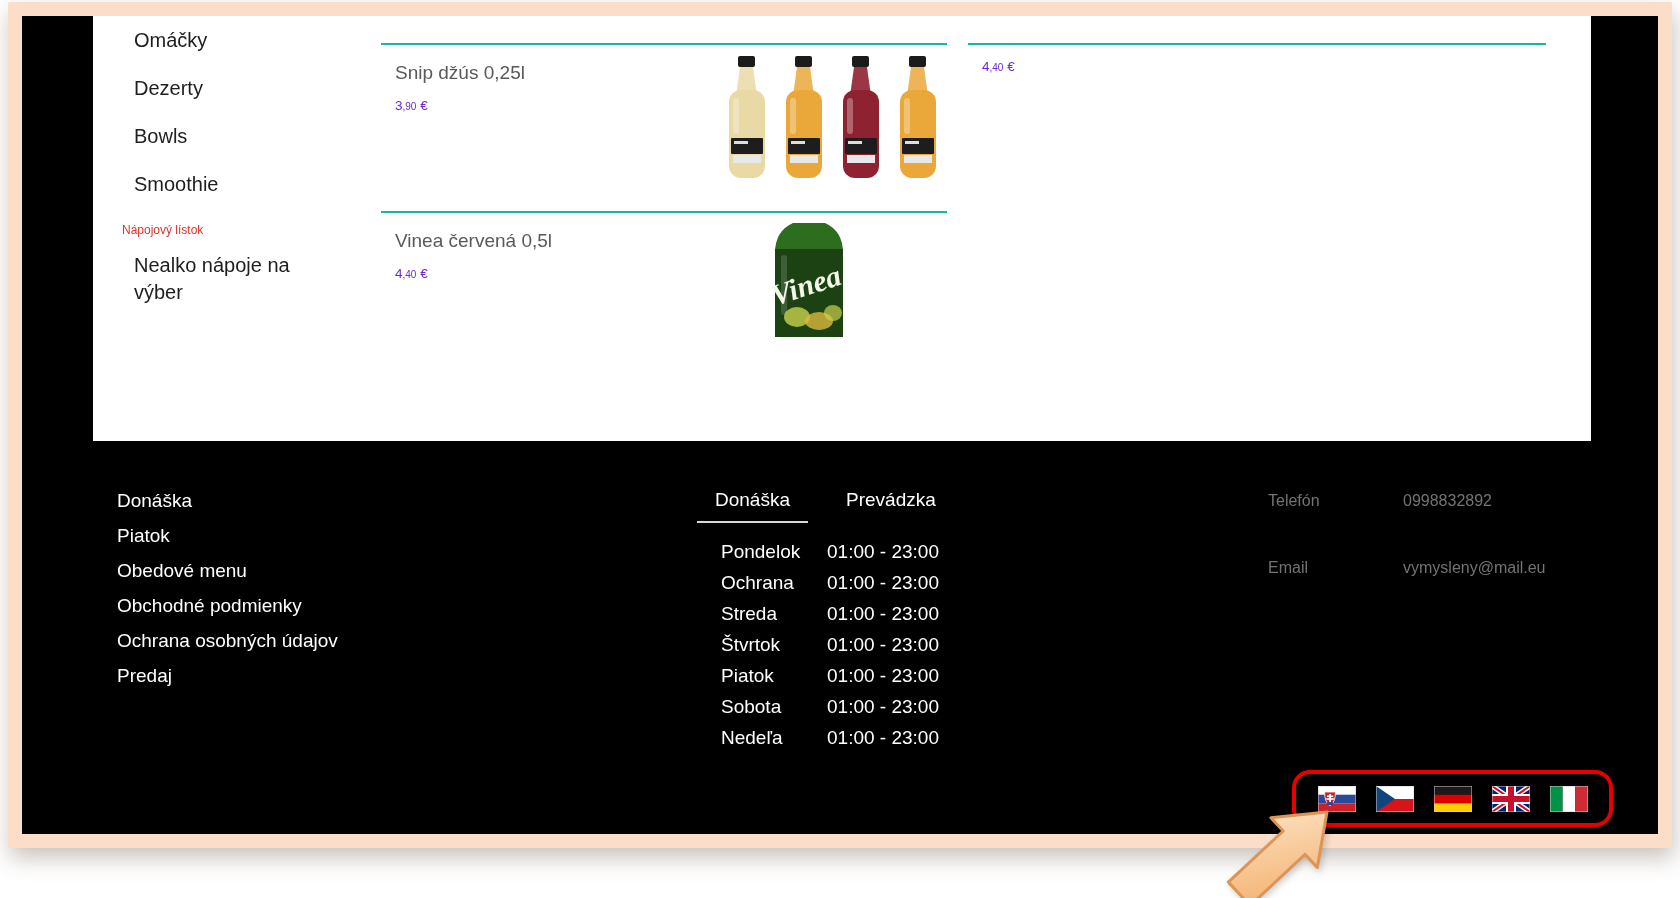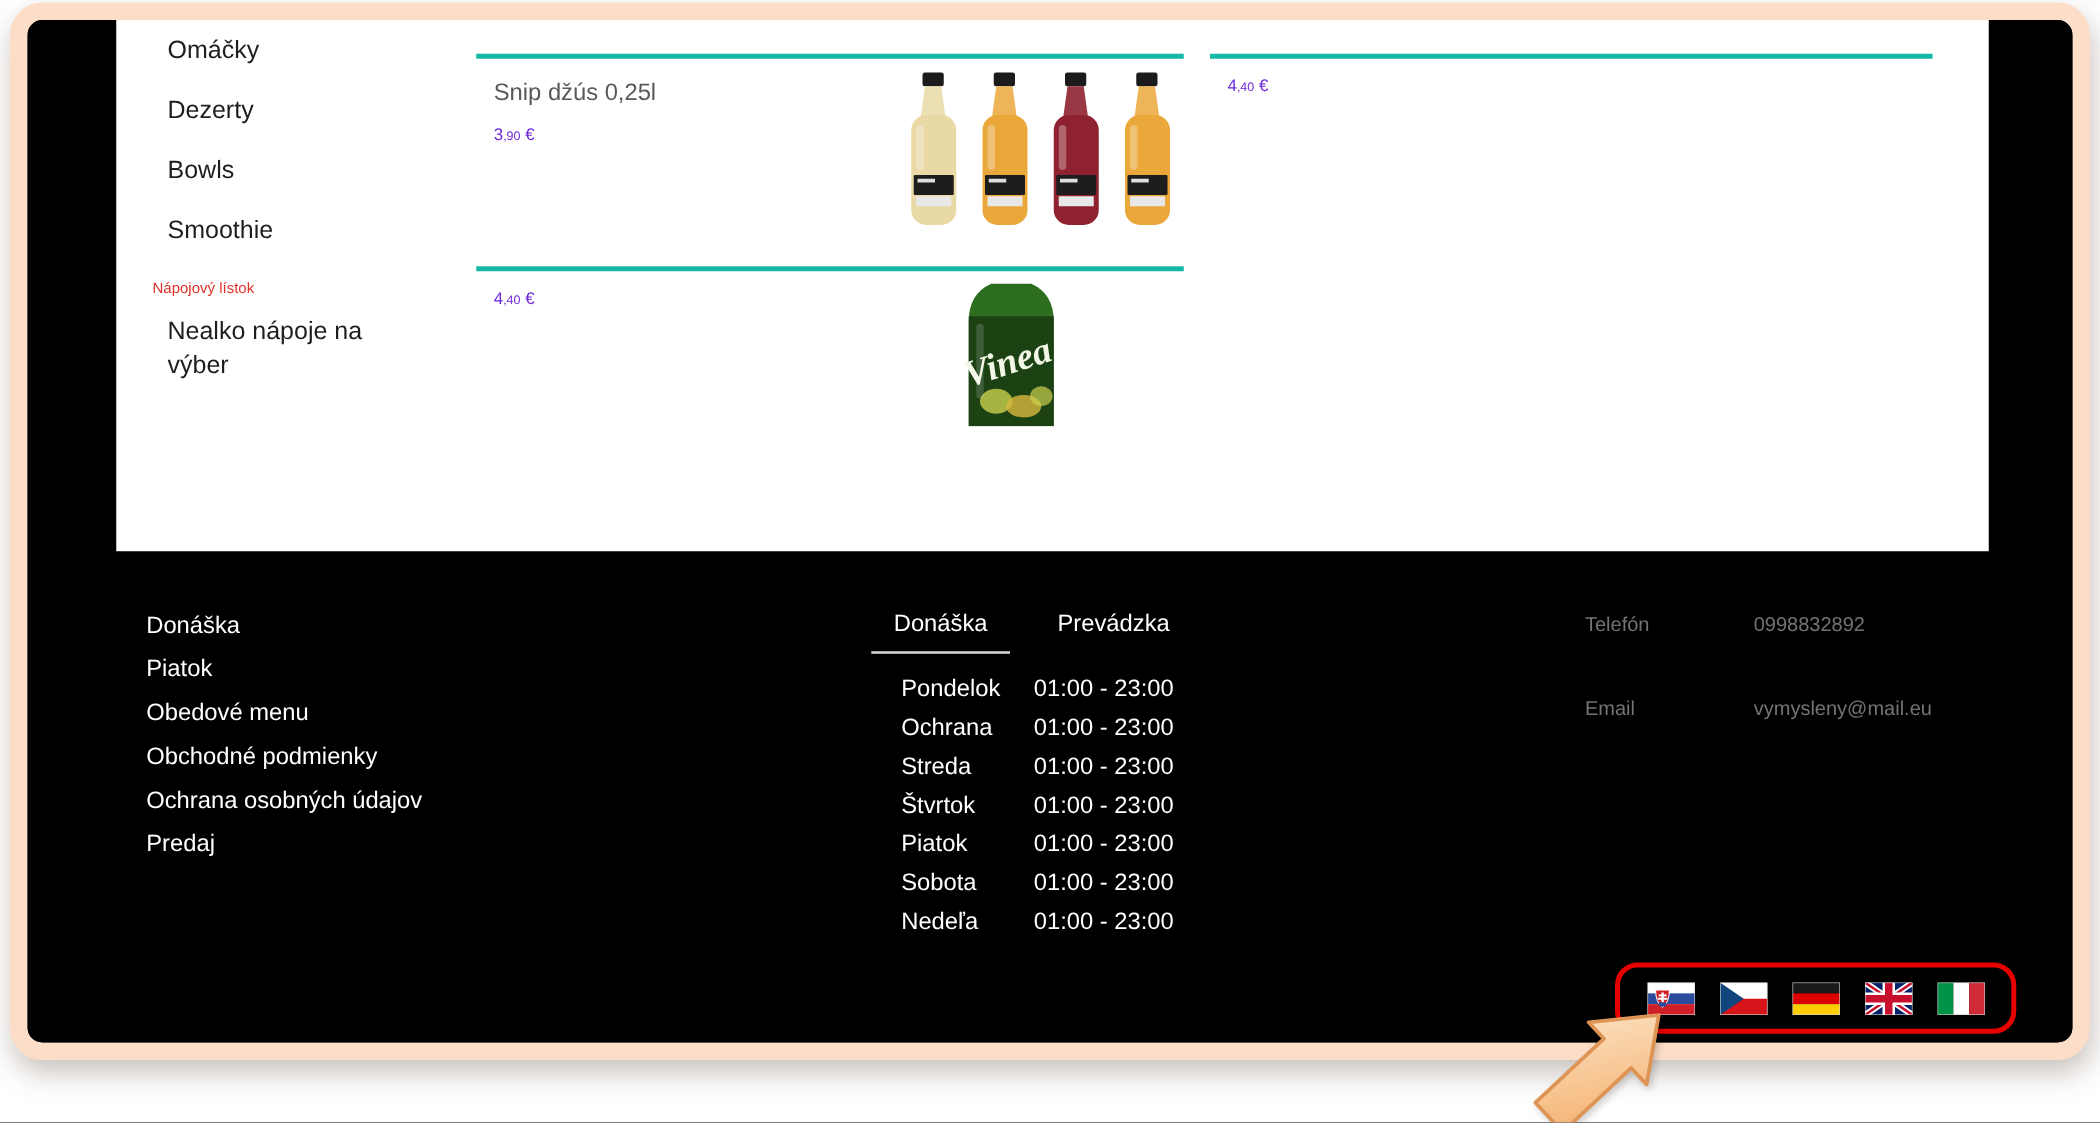--- a/index.html
+++ b/index.html
@@ -4,40 +4,40 @@
 <style>
   html,body{margin:0;padding:0;}
   body{
     width:1680px;height:898px;position:relative;overflow:hidden;
     background:#ffffff;
     font-family:"Liberation Sans", sans-serif;
   }
   
   .frame{
     position:absolute;left:8px;top:2px;width:1664px;height:846px;
-    box-sizing:border-box;border:14px solid #fcdec8;border-radius:26px;
+    box-sizing:border-box;border:14px solid #fcdec8;border-radius:2px;
     background:#000;overflow:hidden;
     box-shadow:2px 10px 22px rgba(100,80,65,.35);
   }
   .page{position:relative;width:100%;height:100%;background:#000;}
 
   
   .panel{position:absolute;left:71px;top:0;width:1498px;height:425px;background:#fff;}
 
   
   .sidebar{position:absolute;left:41px;top:12px;width:240px;}
   .menu-item{font-size:20px;line-height:25px;color:#1e1e1e;margin-bottom:23px;cursor:pointer;}
   .section-label{font-size:12px;line-height:15px;color:#e0322a;margin:26px 0 14px -12px;}
   .menu-item.active{width:200px;line-height:27px;margin-bottom:0;}
 
   
   .col{position:absolute;top:27px;}
   .col1{left:288px;width:566px;}
   .col2{left:875px;width:578px;}
-  .product{border-top:4px solid #14b8a6;position:relative;}
+  .product{border-top:2px solid #14b8a6;position:relative;}
   .product.r1{height:166px;}
   .product.r2{height:160px;}
   .p-title{padding:17px 0 0 14px;font-size:19px;color:#58595b;}
   .p-price{padding:14px 0 0 14px;font-size:13.5px;color:#6d28d9;}
   .p-dec{font-size:10px;}
   .img-snip{position:absolute;top:9px;right:3px;width:220px;height:126px;}
   .img-vinea{position:absolute;top:6px;left:372px;width:112px;height:118px;}
 
   
   .footer-links{position:absolute;left:95px;top:473px;color:#fff;}
@@ -114,20 +114,21 @@
             <rect x="185" y="2" width="17" height="11" rx="2" fill="#1b1b1b"></rect>
             <polygon points="187,13 200,13 204,42 183,42" fill="#eaa83b" opacity=".85"></polygon>
             <rect x="176" y="36" width="36" height="88" rx="12" fill="#eaa83b"></rect>
             <rect x="178" y="84" width="32" height="16" rx="1" fill="#1d1d1d"></rect>
             <rect x="181" y="87" width="14" height="3" fill="#fff" opacity=".85"></rect>
             <rect x="180" y="101" width="28" height="8" fill="#e8e8e8"></rect>
             <rect x="180" y="44" width="6" height="36" rx="3" fill="#fff" opacity=".3"></rect>
           </svg>
         </div>
         <div class="product r2">
+          <div class="p-title">Vinea červená 0,5l</div>
           <div class="p-price"><span>4</span><span class="p-dec">,40</span> <span>€</span></div>
           <svg class="img-vinea" viewBox="0 0 112 118" aria-hidden="true">
             <path d="M22,118 L22,34 Q22,12 40,4 L72,4 Q90,12 90,34 L90,118 Z" fill="#2d6e1e"></path>
             <rect x="22" y="30" width="68" height="88" fill="#1c4214"></rect>
             <ellipse cx="44" cy="98" rx="13" ry="10" fill="#cbd14e" opacity=".8"></ellipse>
             <ellipse cx="66" cy="102" rx="14" ry="9" fill="#d9b93f" opacity=".8"></ellipse>
             <ellipse cx="80" cy="94" rx="9" ry="8" fill="#cbd14e" opacity=".7"></ellipse>
             <text x="56" y="76" font-size="30" font-style="italic" font-weight="bold" fill="#f3f7e8" text-anchor="middle" transform="rotate(-18 56 76)" font-family="Liberation Serif, serif">Vinea</text>
             <rect x="28" y="36" width="6" height="60" rx="3" fill="#ffffff" opacity=".15"></rect>
           </svg>

